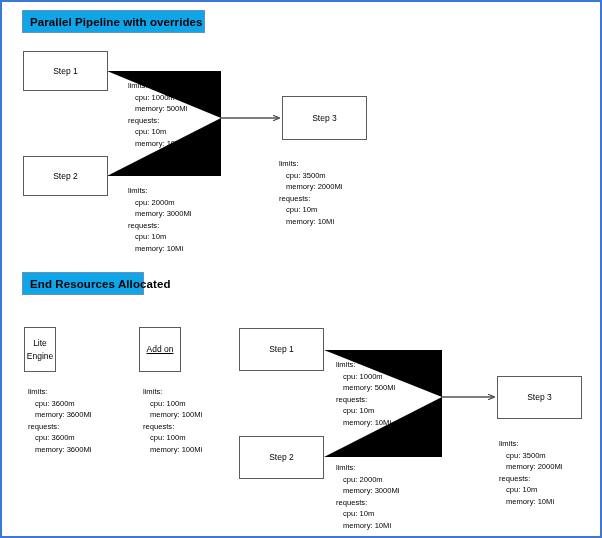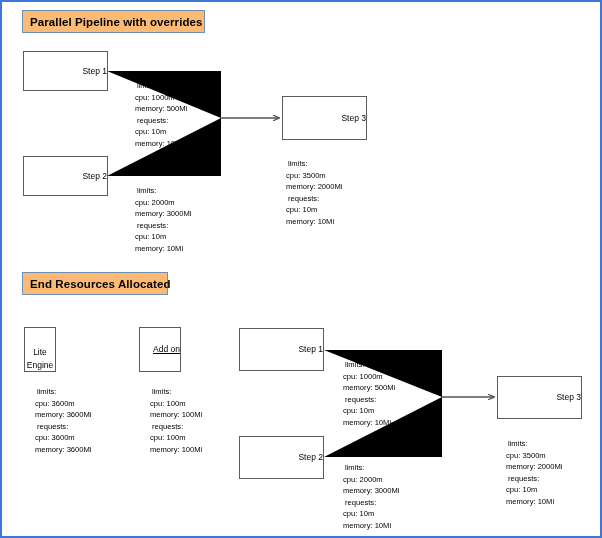--- a/index.html
+++ b/index.html
@@ -14,53 +14,53 @@
     position: relative;
     width: 602px;
     height: 538px;
     background: #ffffff;
     border: 2px solid #3b78d8;
     box-sizing: border-box;
     overflow: hidden;
   }
   .section-header {
     position: absolute;
-    background: #fdba74;
+    background: #0ea5e9;
     border: 1px solid #6d8fb5;
     box-sizing: border-box;
     font-size: 11.5px;
     font-weight: bold;
     color: #000000;
     display: flex;
     align-items: center;
     padding: 0 7px;
     letter-spacing: 0.1px;
     white-space: nowrap;
   }
   .node-box {
     position: absolute;
     background: #ffffff;
     border: 1px solid #5b5b5b;
     box-sizing: border-box;
     display: flex;
     align-items: center;
-    justify-content: flex-end;
+    justify-content: center;
     font-size: 8.5px;
     color: #000000;
     text-align: center;
     line-height: 1.45;
   }
   .res-block {
     position: absolute;
     font-size: 7.6px;
     color: #000000;
     line-height: 1.52;
     white-space: nowrap;
   }
-  .res-block .res-key { margin-left: 13px; }
+  .res-block .res-key { margin-left: 4px; }
   .res-block .res-val { margin-left: 11px; }
   svg.wires {
     position: absolute;
     left: 0;
     top: 0;
     width: 602px;
     height: 538px;
     pointer-events: none;
   }
   svg.wires line, svg.wires path { stroke: #444444; stroke-width: 1.1; fill: none; }
@@ -121,21 +121,21 @@
 
   <div class="res-block" style="left:273px; top:156px;">
     <div class="res-key">limits:</div>
     <div class="res-val">cpu: 3500m</div>
     <div class="res-val">memory: 2000Mi</div>
     <div class="res-key">requests:</div>
     <div class="res-val">cpu: 10m</div>
     <div class="res-val">memory: 10Mi</div>
   </div>
 
-  <div class="section-header" style="left:20px; top:270px; width:146px; height:23px;">End Resources Allocated</div>
+  <div class="section-header" style="left:20px; top:270px; width:122px; height:23px;">End Resources Allocated</div>
 
   <div class="node-box" style="left:22px; top:325px; width:32px; height:45px; flex-direction:column;">
     <span>Lite</span>
     <span>Engine</span>
   </div>
 
   <div class="res-block" style="left:22px; top:384px;">
     <div class="res-key">limits:</div>
     <div class="res-val">cpu: 3600m</div>
     <div class="res-val">memory: 3600Mi</div>

